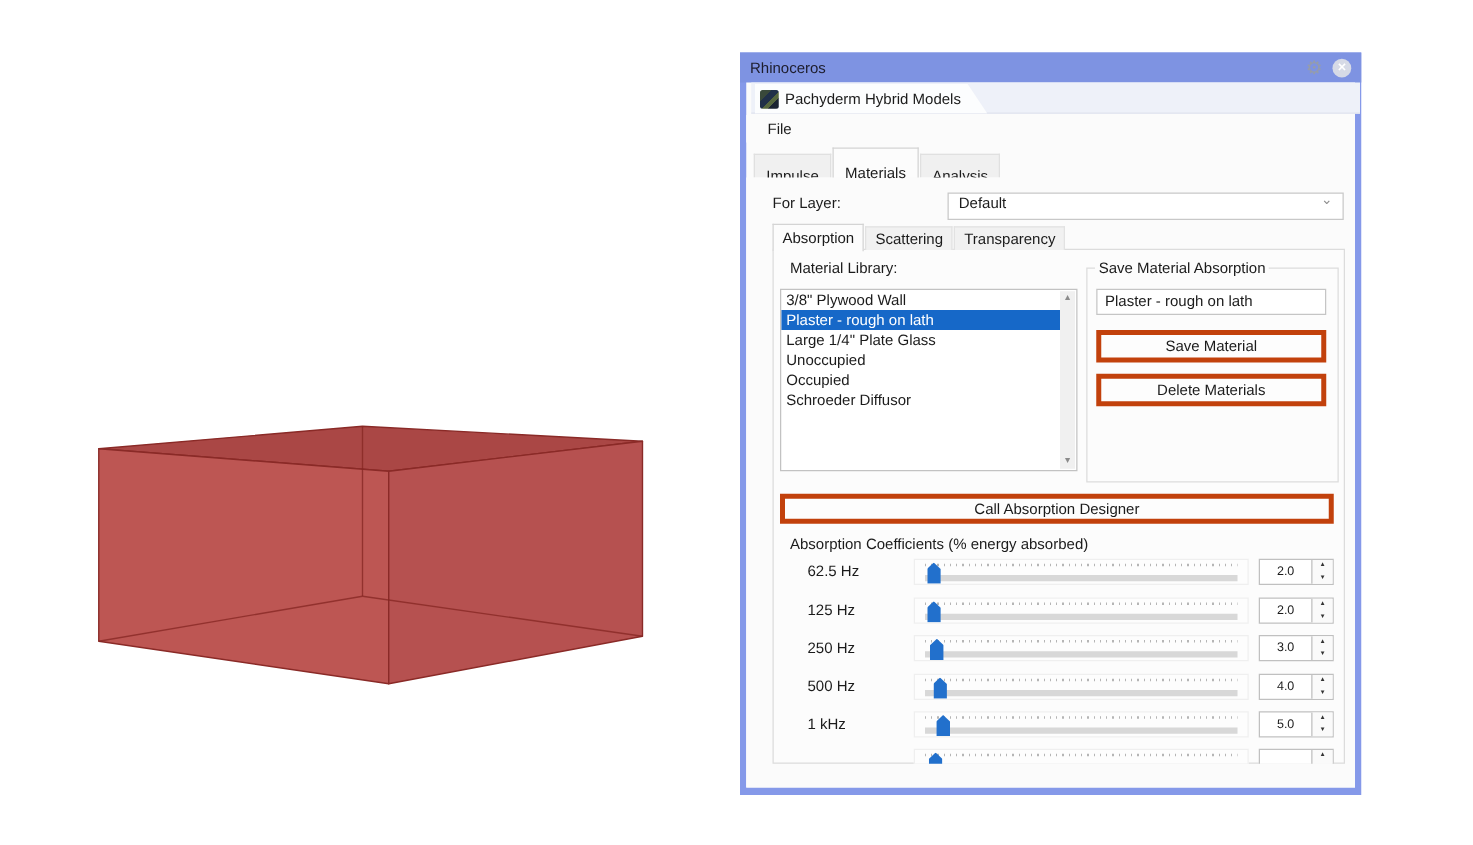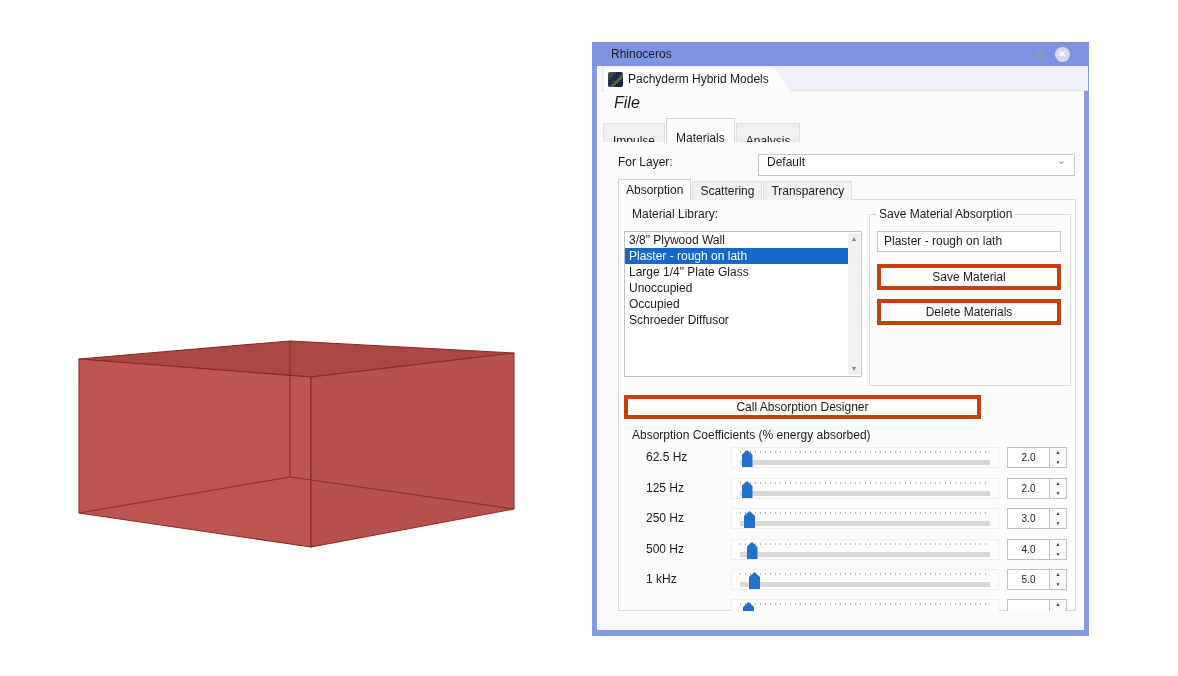--- a/index.html
+++ b/index.html
@@ -9,21 +9,21 @@
 
   
   .viewport { position:absolute; left:60px; top:330px; width:470px; height:230px; }
   .viewport svg { width:100%; height:100%; }
   .viewport polygon { stroke:#8a2a27; stroke-width:1.1; stroke-linejoin:round; }
   .viewport line { stroke:rgba(132,38,34,0.75); stroke-width:1.1; }
 
   
   .window { position:absolute; left:592px; top:42px; width:497px; height:594px;
             background:#8599e9; }
-  .titlebar { height:24px; display:flex; align-items:center; padding:0 19px;
+  .titlebar { height:24px; display:flex; align-items:center; padding:0 8px;
               background:#7e93e2; font-size:12px; color:#1d1d2c; }
   .titlebar .title { flex:1; }
   .gear { font-size:15px; color:#959cac; margin-right:8px; cursor:default; line-height:1; }
   .closebtn { width:15px; height:15px; border-radius:50%; background:#d6dae6;
               color:#ffffff; font-size:9px; font-weight:bold; display:flex;
               align-items:center; justify-content:center; line-height:1; }
   .inner { position:absolute; left:5px; top:24px; width:487px; height:564px;
            background:#fbfbfb; }
 
   
@@ -32,22 +32,22 @@
   .plugin-tab { position:absolute; left:3px; top:1px; height:24px; width:186px;
                 background:#fcfdfe; display:flex; align-items:center; padding-left:4px;
                 clip-path:polygon(0 0, calc(100% - 16px) 0, 100% 100%, 0 100%);
                 font-size:12px; filter:drop-shadow(0 0 1px #c3c9da); }
   .pachy-icon { width:15px; height:15px; margin-right:5px; border-radius:2px;
                 background:linear-gradient(135deg,#39493a 0 30%,#203049 30% 55%,#56673f 55% 70%,#1b2432 70%); }
 
   
   .menu-row { position:absolute; left:0; top:26px; width:100%; height:22px;
               background:#fbfbfb; display:flex; align-items:center; }
-  .menu-file { padding:0 6px; margin-left:11px; font-size:16px; height:20px;
-               display:flex; align-items:center;font-style:italic; }
+  .menu-file { padding:0 6px; margin-left:11px; font-size:12px; height:20px;
+               display:flex; align-items:center; }
 
   
   .main-strip { position:absolute; left:0; top:58px; width:100%; height:18px; }
   .main-strip .tabs { position:absolute; left:6px; bottom:0; display:flex; align-items:flex-end; }
   .mtab { font-size:12px; padding:8px 9px; height:19px; line-height:18px;
           background:#f0f0f0; border:1px solid #e0e0e0; border-bottom:none; margin-right:1px; }
   .mtab.active { height:24px; line-height:22px; background:#fcfcfc;
                  border:1px solid #d4d4d4; border-bottom:none; position:relative; z-index:2; }
 
   
@@ -83,21 +83,21 @@
               border:1px solid #dcdcdc; }
   .group-title { position:absolute; left:6px; top:-8px; background:#fcfcfc;
                  padding:0 3px; font-size:12px; }
   .name-input { position:absolute; left:7px; top:16px; width:184px; height:21px;
                 background:#fff; border:1px solid #c5c5c5; font-size:12px;
                 line-height:19px; padding-left:6px; }
   .btn { background:#fdfdfd; border:4px solid #c2410c; font-size:12px;
          display:flex; align-items:center; justify-content:center; }
   .btn-save   { position:absolute; left:7px; top:49px; width:184px; height:26px; }
   .btn-delete { position:absolute; left:7px; top:84px; width:184px; height:26px; }
-  .btn-designer { position:absolute; left:5px; top:195px; width:357px; height:24px; }
+  .btn-designer { position:absolute; left:5px; top:195px; width:443px; height:24px; }
 
   .coeff-title { position:absolute; left:13px; top:228px; font-size:12px; }
   .rows-viewport { position:absolute; left:0; top:244px; width:456px; height:167px; overflow:hidden; }
   .crow { position:absolute; left:0; width:100%; height:21px; }
   .crow .freq { position:absolute; left:27px; top:0; width:82px; height:21px;
                 line-height:21px; font-size:12px; }
   .slider { position:absolute; left:112px; top:0; width:268px; height:21px;
             background:#fdfdfd; border:1px solid #efefef; }
   .ticks { position:absolute; left:8px; right:8px; top:3px; height:2px;
            background:repeating-linear-gradient(to right,#b5b5b5 0 1px,transparent 1px 5px); }

